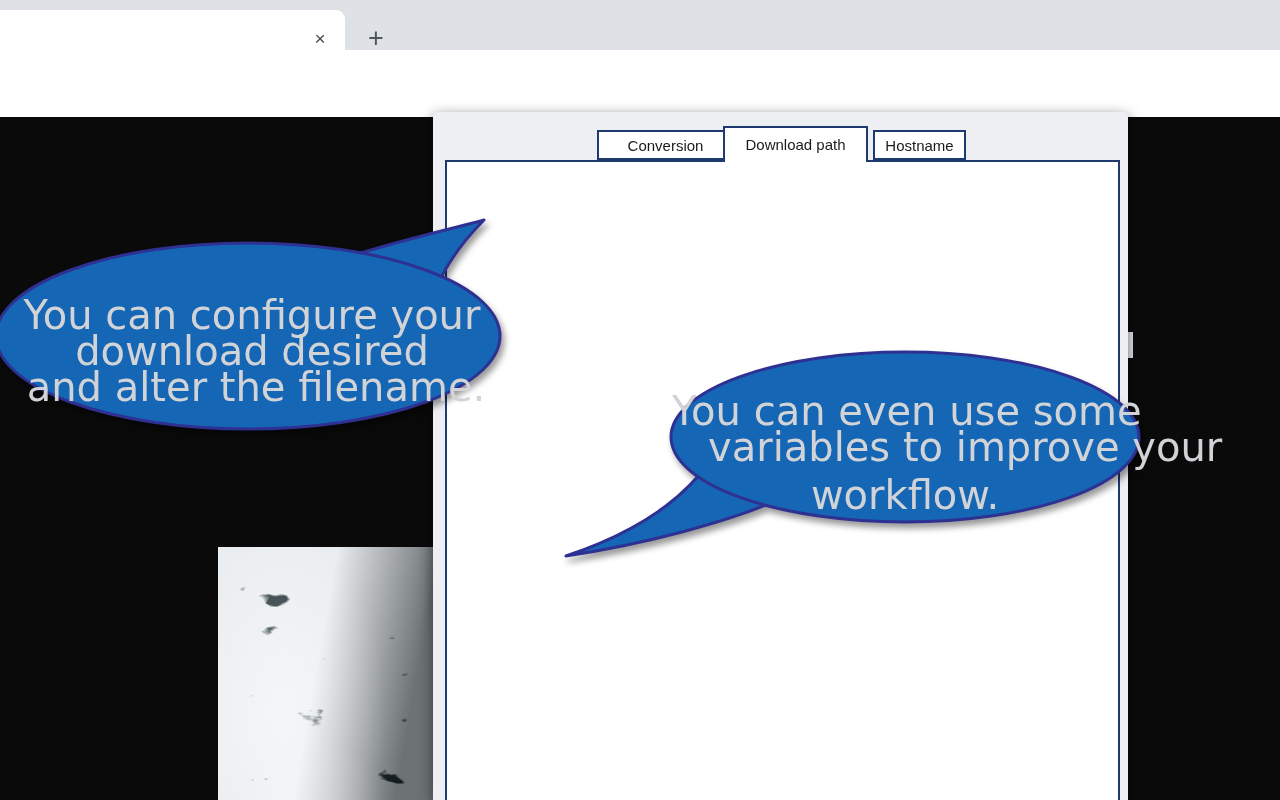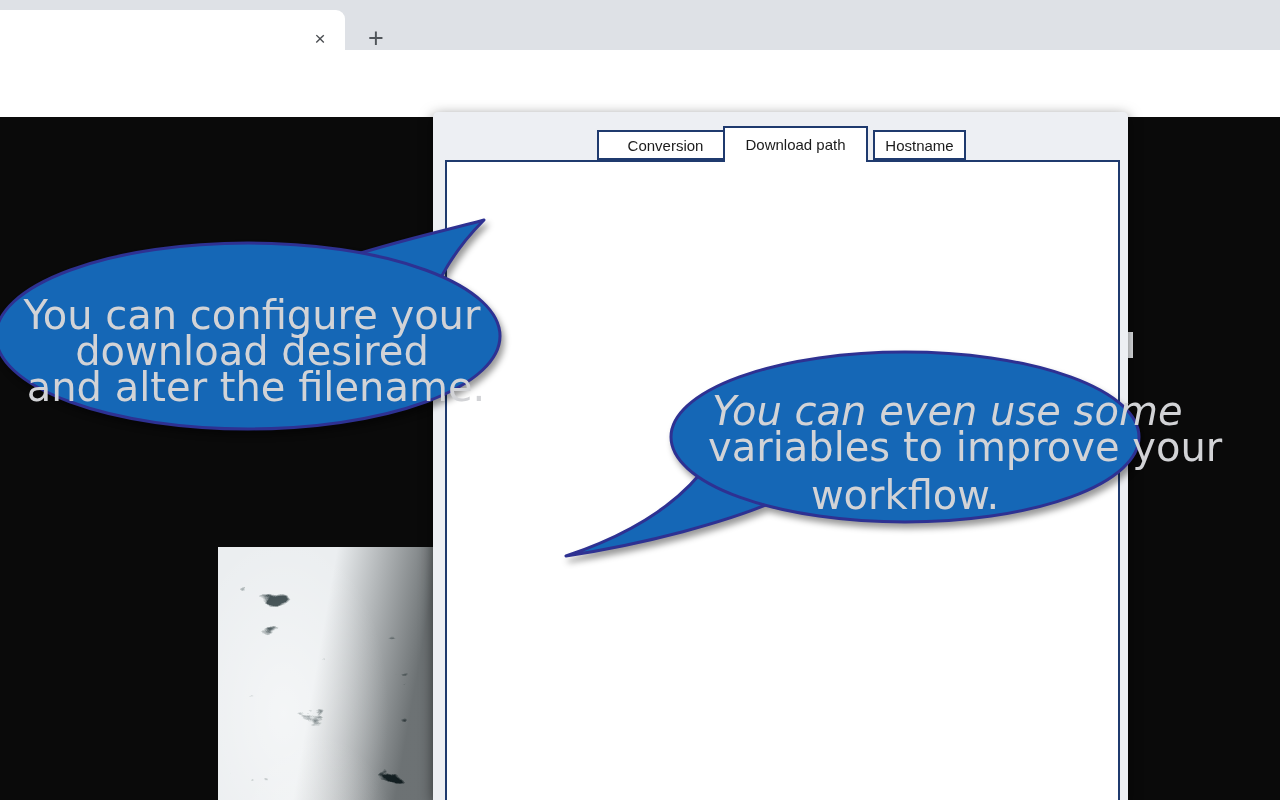--- a/index.html
+++ b/index.html
@@ -199,15 +199,15 @@
   <ellipse cx="258" cy="126" rx="252" ry="93" fill="#1567b6" stroke="#2e3192" stroke-width="3"></ellipse>
 </svg>
 <div class="abs bubble-line" style="left:2px;top:292px;width:500px;z-index:5;">You can configure your</div>
 <div class="abs bubble-line" style="left:2px;top:328px;width:500px;z-index:5;">download desired</div>
 <div class="abs bubble-line" style="left:6px;top:364px;width:500px;z-index:5;">and alter the filename.</div>
 
 <svg class="abs bubble-svg" style="left:550px;top:340px;z-index:4;" width="600" height="240" viewBox="0 0 600 240">
   <path d="M 150 134 C 118 172, 70 198, 16 216 C 95 204, 178 182, 228 160 Z" fill="#1567b6" stroke="#2e3192" stroke-width="3" stroke-linejoin="round"></path>
   <ellipse cx="355" cy="97" rx="234" ry="85" fill="#1567b6" stroke="#2e3192" stroke-width="3"></ellipse>
 </svg>
-<div class="abs bubble-line" style="left:712px;top:388px;width:466px;z-index:5;font-style:italic;">You can even use some</div>
+<div class="abs bubble-line" style="left:672px;top:388px;width:466px;z-index:5;">You can even use some</div>
 <div class="abs bubble-line" style="left:672px;top:424px;width:466px;z-index:5;padding-left:36px;">variables to improve your</div>
 <div class="abs bubble-line" style="left:672px;top:472px;width:466px;z-index:5;">workflow.</div>
 
 </body></html>

